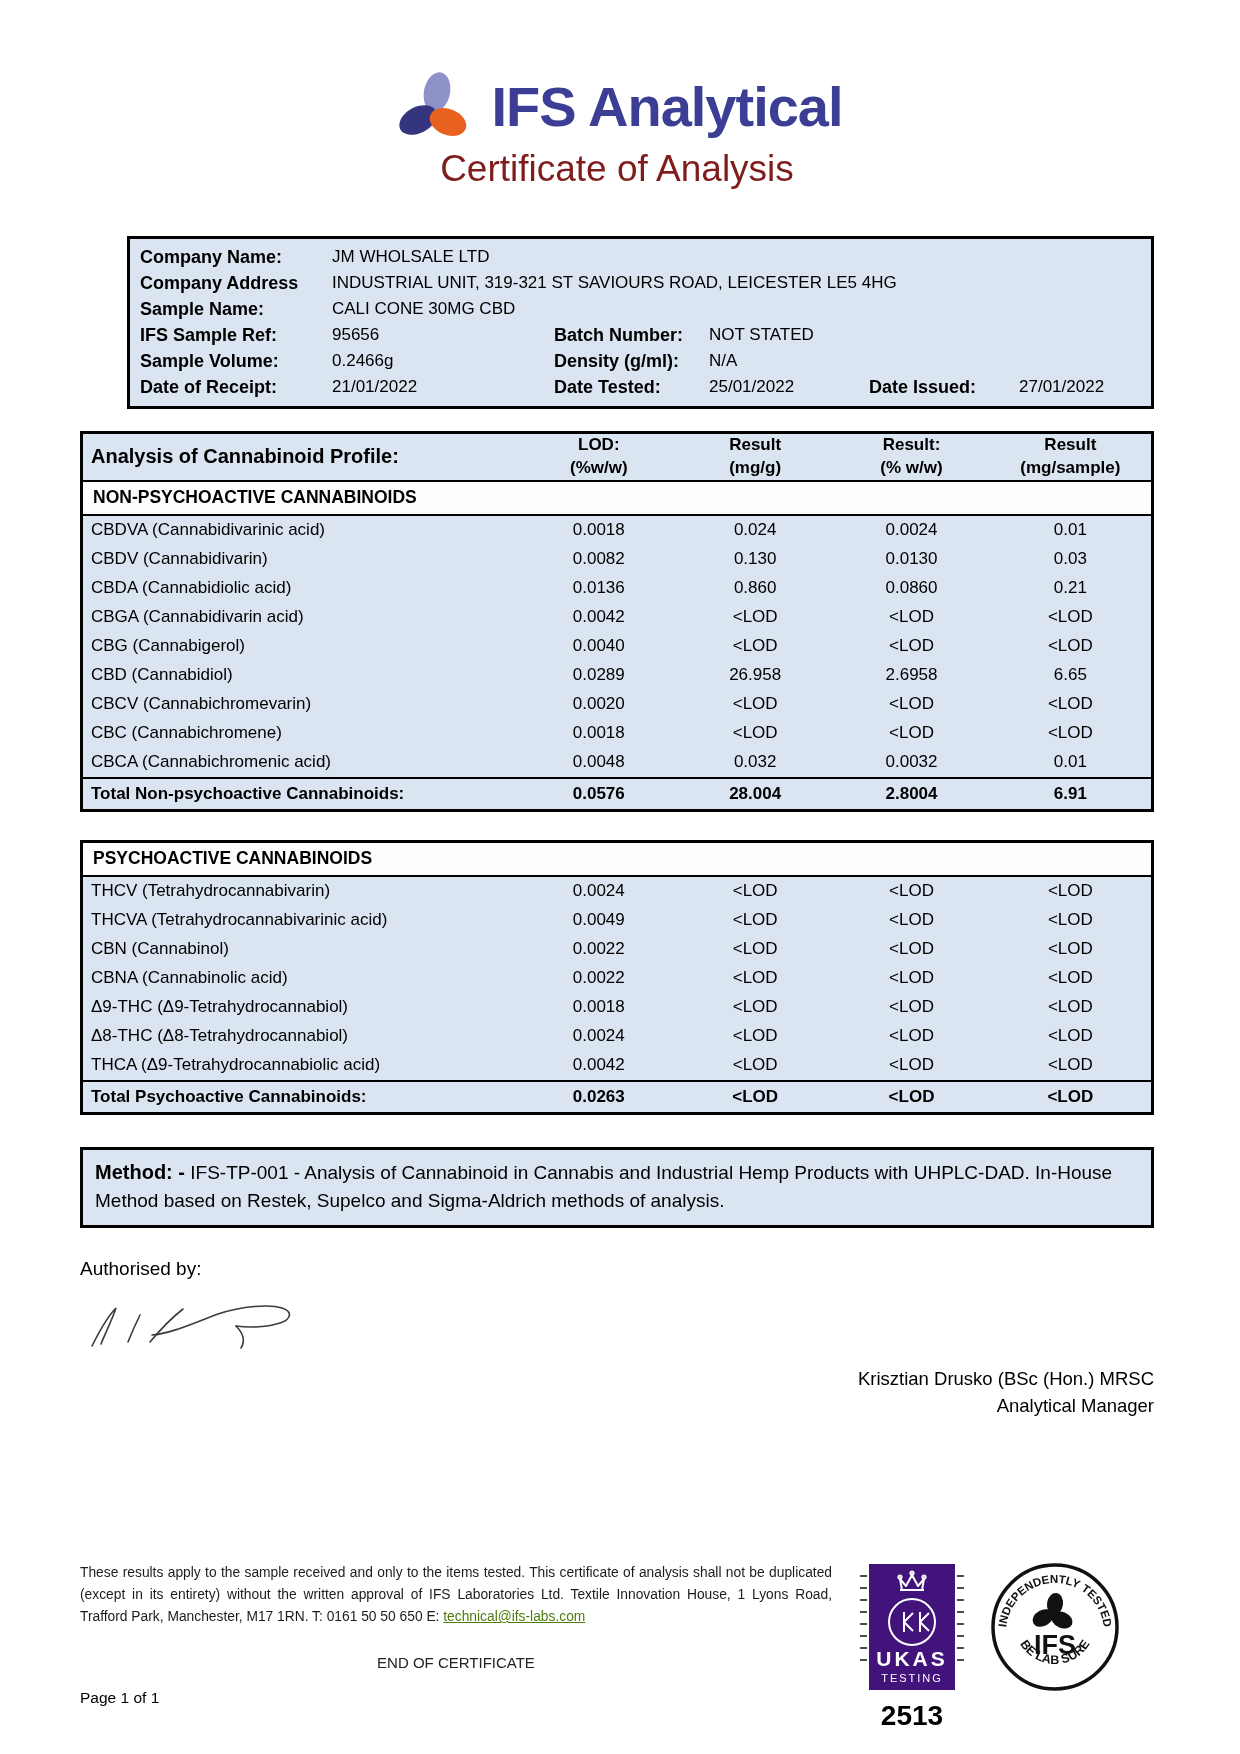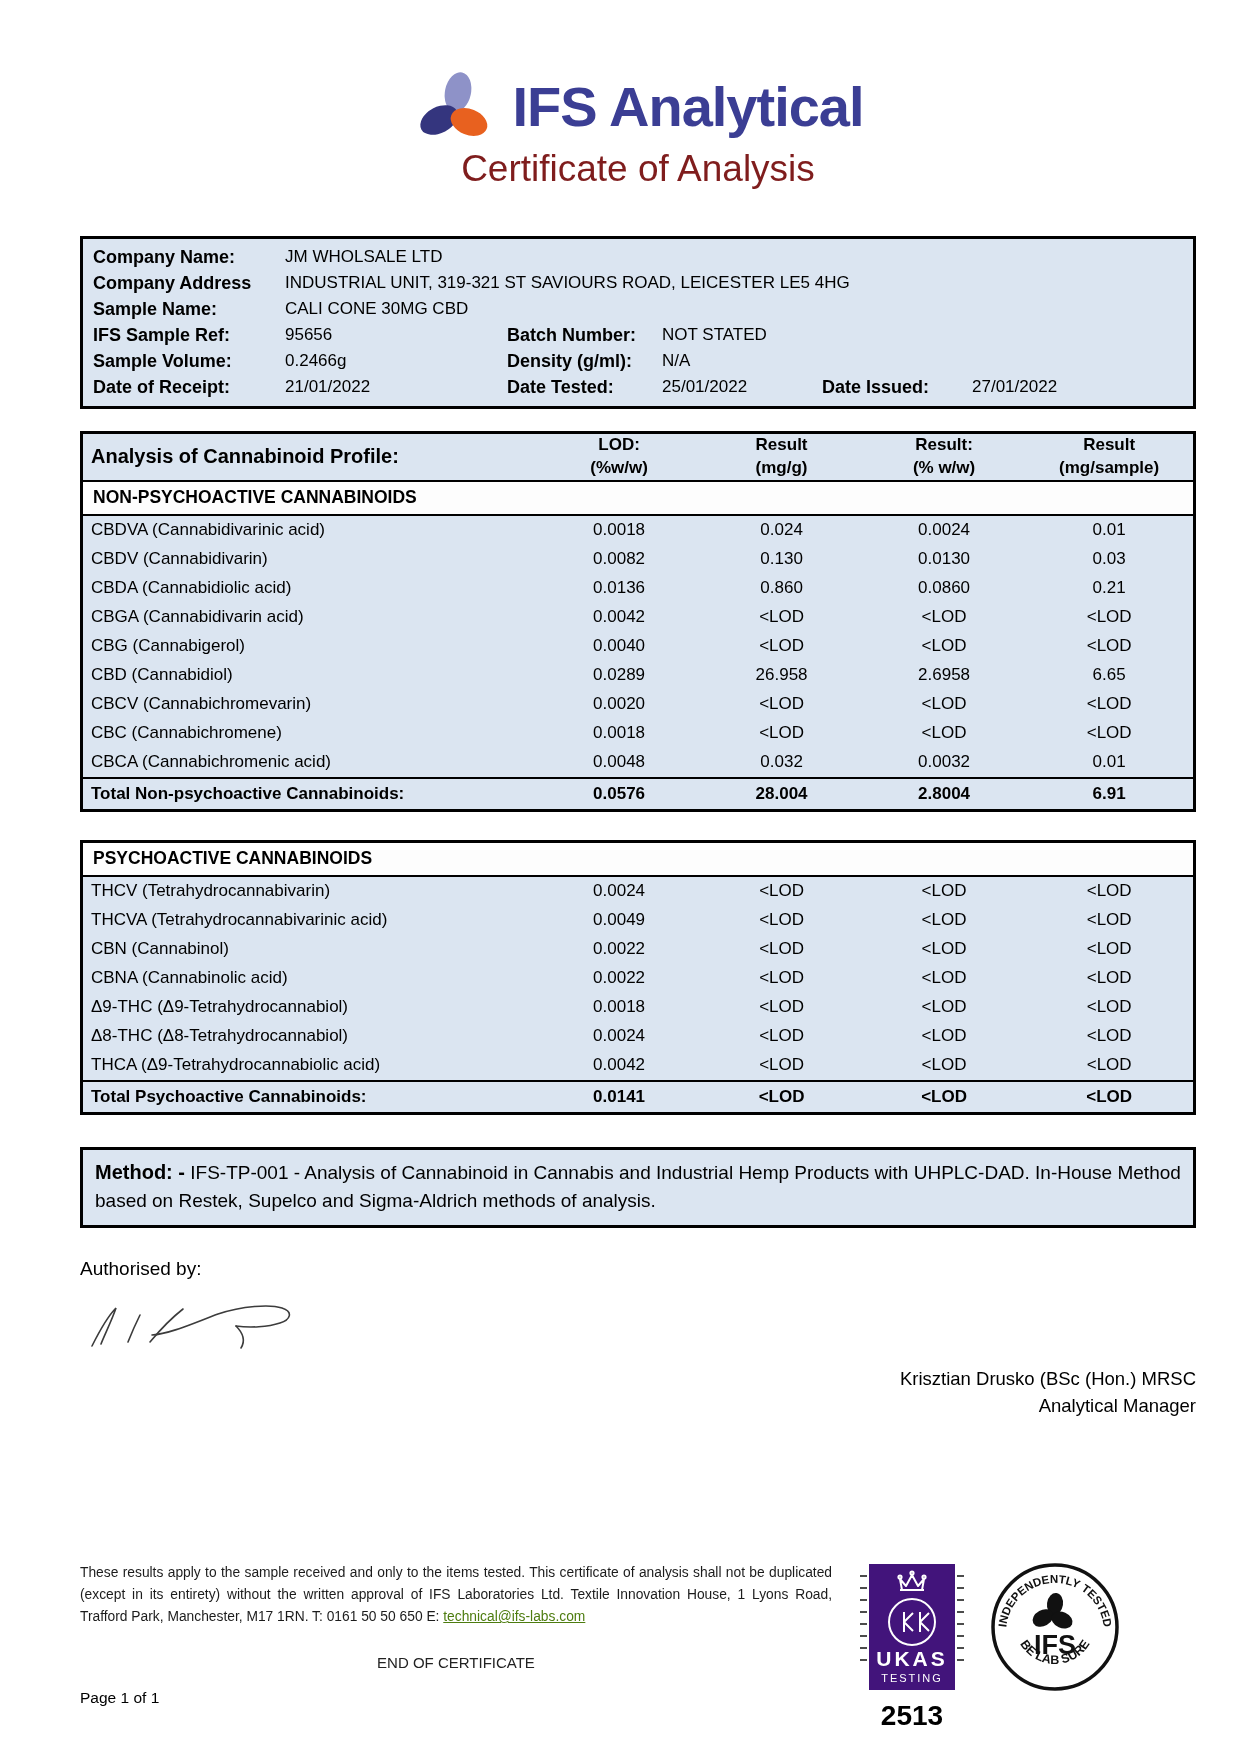--- a/index.html
+++ b/index.html
@@ -1,31 +1,32 @@
 <!DOCTYPE html>
 <html><head>
 <meta charset="utf-8">
 <style>
   html,body { margin:0; padding:0; background:#888; }
   .page {
     width:1240px; height:1754px; background:#fff; margin:0 auto;
     position:relative; font-family:"Liberation Sans", sans-serif; color:#000;
     overflow:hidden;
   }
-  .content { padding:70px 44px 0 80px; }
+  .content { padding:70px 86px 0 80px; }
 
   
   .logo-row { display:flex; justify-content:center; align-items:center; gap:12px; }
   .brand-text { font-size:56px; font-weight:700; color:#3b3e94; letter-spacing:-1px; }
   .doc-title { text-align:center; font-size:37px; font-weight:400; margin-top:6px; color:#7f1d1d; }
 
   
   .info-table {
     margin-top:46px; border:3px solid #000; background:#dbe5f1;
     padding:5px 10px 6px 10px;
+    margin-left:47px;
   }
   .info-row {
     display:grid; grid-template-columns:192px 222px 155px 160px 150px 1fr;
     align-items:center; height:26px; font-size:17.5px;
   }
   .info-label { font-weight:700; font-size:18px; }
   .info-value { font-size:17px; }
   .span5 { grid-column:2 / 7; }
   .span3 { grid-column:4 / 7; }
 
@@ -283,21 +284,21 @@
       </tr>
       <tr>
         <td class="name">THCA (Δ9-Tetrahydrocannabiolic acid)</td>
         <td class="num">0.0042</td>
         <td class="num">&lt;LOD</td>
         <td class="num">&lt;LOD</td>
         <td class="num">&lt;LOD</td>
       </tr>
       <tr class="total-row">
         <td class="name">Total Psychoactive Cannabinoids:</td>
-        <td class="num">0.0141</td>
+        <td class="num">0.0263</td>
         <td class="num">&lt;LOD</td>
         <td class="num">&lt;LOD</td>
         <td class="num">&lt;LOD</td>
       </tr>
     </tbody>
       </table>
 
     <div class="method-box">
       <span class="method-label">Method: -</span>
       <span> IFS-TP-001 - Analysis of Cannabinoid in Cannabis and Industrial Hemp Products with UHPLC-DAD. In-House Method based on Restek, Supelco and Sigma-Aldrich methods of analysis.</span>

